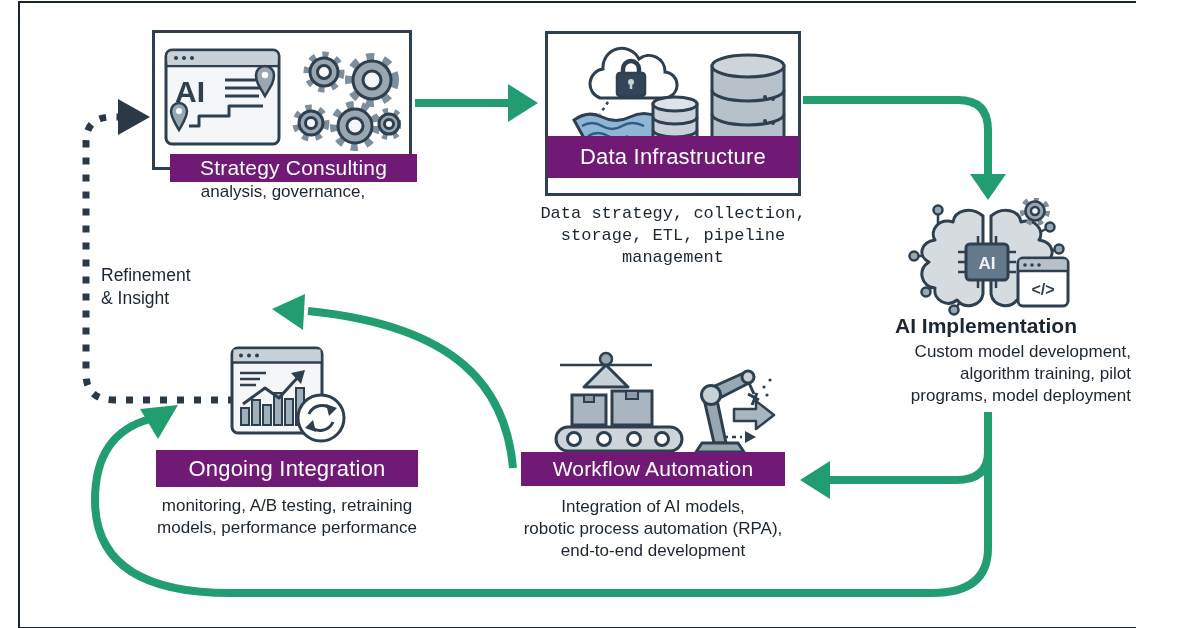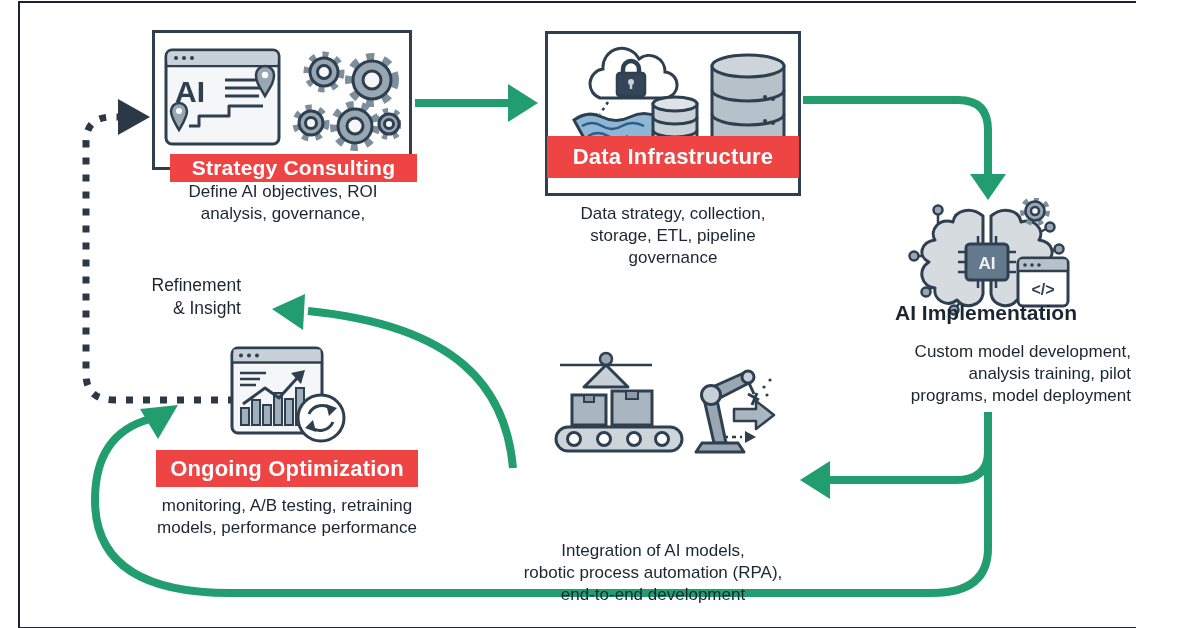--- a/index.html
+++ b/index.html
@@ -2,22 +2,22 @@
 <html><head>
 <meta charset="utf-8">
 <style>
   html,body{margin:0;padding:0;background:#ffffff;}
   #canvas{position:relative;width:1136px;height:628px;background:#ffffff;overflow:hidden;
           font-family:"Liberation Sans", sans-serif;}
   #frame{position:absolute;left:18px;top:1px;width:1160px;height:624px;
          border:2px solid #1a2430;background:transparent;}
   .abs{position:absolute;}
   .box{position:absolute;background:#ffffff;border:3px solid #2e3f50;box-sizing:border-box;}
-  .titlebar{position:absolute;background:#ef4444;color:#ffffff;display:flex;
-            align-items:center;justify-content:center;font-size:21px;font-weight:700;
+  .titlebar{position:absolute;background:#701a75;color:#ffffff;display:flex;
+            align-items:center;justify-content:center;font-size:21px;font-weight:400;
             letter-spacing:.2px;}
   .plaintitle{position:absolute;color:#1b2631;font-size:21px;font-weight:700;
               text-align:center;}
   .desc{position:absolute;color:#1b2631;font-size:17px;line-height:22px;text-align:center;}
   .loop-label{position:absolute;color:#1b2631;font-size:17.5px;line-height:23px;text-align:left;}
   svg{display:block;}
   .arrows{position:absolute;left:0;top:0;pointer-events:none;}
   text{font-family:"Liberation Sans", sans-serif;}
 </style>
 </head>
@@ -107,21 +107,20 @@
           <circle r="10" fill="#98a7b2" stroke="#2e3f50" stroke-width="3"></circle>
           <circle r="4.5" fill="#f4f6f8" stroke="#2e3f50" stroke-width="3"></circle>
         </g>
     </g>
   </svg>
 
   <div class="titlebar" style="left:170px;top:154px;width:247px;height:28px;">
     <span>Strategy Consulting</span>
   </div>
   <div class="desc" style="left:128px;top:181px;width:310px;">
-    <div>Define AI objectives, ROI</div>
     <div>analysis, governance,</div>
   </div>
 
   <div class="box" style="left:545px;top:31px;width:256px;height:165px;"></div>
 
   <svg class="abs" style="left:568px;top:46px;" width="222" height="104" viewBox="0 0 222 104">
     <g>
       <path d="M6,74 Q20,64 34,71 Q48,78 62,71 Q76,64 90,71 L97,73 L90,98 Q52,110 16,92 Z" fill="#8fb6d4" stroke="#2e3f50" stroke-width="3"></path>
       <path d="M14,80 Q24,74 34,80 Q44,86 54,80 Q64,74 76,80" stroke="#2b5d8a" stroke-width="2.5" fill="none"></path>
       <path d="M20,90 Q30,84 40,90 Q50,96 60,90" stroke="#2b5d8a" stroke-width="2.5" fill="none"></path>
@@ -147,24 +146,24 @@
       <circle cx="197" cy="51" r="2" fill="#2e3f50"></circle>
         <circle cx="205" cy="53" r="2" fill="#2e3f50"></circle>
       <circle cx="197" cy="75" r="2" fill="#2e3f50"></circle>
         <circle cx="205" cy="77" r="2" fill="#2e3f50"></circle>
     </g>
   </svg>
 
   <div class="titlebar" style="left:547px;top:136px;width:252px;height:42px;font-size:22px;">
     <span>Data Infrastructure</span>
   </div>
-  <div class="desc" style="left:518px;top:203px;width:310px;">
+  <div class="desc" style="left:518px;top:203px;width:310px;font-family:Liberation Mono, monospace;">
     <div>Data strategy, collection,</div>
     <div>storage, ETL, pipeline</div>
-    <div>governance</div>
+    <div>management</div>
   </div>
 
   <svg class="abs" style="left:902px;top:198px;" width="170" height="120" viewBox="0 0 170 120">
     <g>
       <path d="M36,14 L36,28 L50,34 M14,58 L40,58 M26,92 L46,82 M54,110 L62,98" stroke="#2e3f50" stroke-width="2.5" fill="none"></path>
       <circle cx="36" cy="12" r="4.5" fill="#98a7b2" stroke="#2e3f50" stroke-width="2.5"></circle>
       <circle cx="12" cy="58" r="4.5" fill="#98a7b2" stroke="#2e3f50" stroke-width="2.5"></circle>
       <circle cx="24" cy="94" r="4.5" fill="#98a7b2" stroke="#2e3f50" stroke-width="2.5"></circle>
       <circle cx="52" cy="112" r="4.5" fill="#98a7b2" stroke="#2e3f50" stroke-width="2.5"></circle>
       <path d="M126,40 L144,31 M138,56 L152,52" stroke="#2e3f50" stroke-width="2.5" fill="none"></path>
@@ -189,24 +188,24 @@
       <rect x="116" y="60" width="50" height="48" rx="5" fill="#ffffff" stroke="#2e3f50" stroke-width="3"></rect>
       <path d="M117.5,61.5 h47 v11 h-47 Z" fill="#b6c1c9"></path>
       <path d="M116,73 h50" stroke="#2e3f50" stroke-width="2.5"></path>
       <circle cx="123" cy="67" r="1.8" fill="#2e3f50"></circle>
         <circle cx="130" cy="67" r="1.8" fill="#2e3f50"></circle>
         <circle cx="137" cy="67" r="1.8" fill="#2e3f50"></circle>
       <text x="141" y="97" text-anchor="middle" font-size="16" font-weight="bold" fill="#2e3f50">&lt;/&gt;</text>
     </g>
   </svg>
 
-  <div class="plaintitle" style="left:855px;top:301px;width:262px;">AI Implementation</div>
+  <div class="plaintitle" style="left:855px;top:314px;width:262px;">AI Implementation</div>
   <div class="desc" style="left:843px;top:341px;width:288px;text-align:right;">
     <div>Custom model development,</div>
-    <div>analysis training, pilot</div>
+    <div>algorithm training, pilot</div>
     <div>programs, model deployment</div>
   </div>
 
   <svg class="abs" style="left:548px;top:349px;" width="230" height="105" viewBox="0 0 230 105">
     <g>
       <path d="M12,16 H104" stroke="#2e3f50" stroke-width="2.5"></path>
       <circle cx="58" cy="10" r="6" fill="#98a7b2" stroke="#2e3f50" stroke-width="2.5"></circle>
       <polygon points="58,16 36,38 80,38" fill="#c8d1d7" stroke="#2e3f50" stroke-width="3" stroke-linejoin="round"></polygon>
       <rect x="24" y="46" width="34" height="30" fill="#a9b6c0" stroke="#2e3f50" stroke-width="3"></rect>
       <rect x="36" y="46" width="10" height="7" fill="#8d9aa5" stroke="#2e3f50" stroke-width="2"></rect>
@@ -229,21 +228,24 @@
         <circle cx="219" cy="46" r="1.6" fill="#2e3f50"></circle>
       <path d="M148,103 L196,103 L190,94 L154,94 Z" fill="#98a7b2" stroke="#2e3f50" stroke-width="3" stroke-linejoin="round"></path>
     </g>
     <g>
       <path d="M186,60 L208,60 L208,52 L226,66 L208,80 L208,72 L186,72 Z" fill="#a9b6c0" stroke="#2e3f50" stroke-width="2.5" stroke-linejoin="round"></path>
       <path d="M176,88 h18" stroke="#2e3f50" stroke-width="2.5" stroke-dasharray="4 4"></path>
       <polygon points="208,88 197,82 197,94" fill="#2e3f50"></polygon>
     </g>
   </svg>
 
-  <div class="desc" style="left:490px;top:496px;width:326px;margin-top:44px;">
+  <div class="titlebar" style="left:521px;top:452px;width:264px;height:34px;">
+    <span>Workflow Automation</span>
+  </div>
+  <div class="desc" style="left:490px;top:496px;width:326px;">
     <div>Integration of AI models,</div>
     <div>robotic process automation (RPA),</div>
     <div>end-to-end development</div>
   </div>
 
   <svg class="abs" style="left:229px;top:346px;" width="118" height="101" viewBox="0 0 118 101">
     <g>
       <rect x="3" y="2" width="90" height="85" rx="6" fill="#f4f6f8" stroke="#2e3f50" stroke-width="3"></rect>
       <path d="M4.5,3.5 h87 v12 h-87 Z" fill="#c8d1d7"></path>
       <path d="M3,16.5 h90" stroke="#2e3f50" stroke-width="2.5"></path>
@@ -265,24 +267,24 @@
     <g>
       <circle cx="92" cy="72" r="23" fill="#ffffff" stroke="#2e3f50" stroke-width="3"></circle>
       <path d="M80,68 A14,14 0 0 1 103,64" stroke="#2e3f50" stroke-width="3" fill="none"></path>
       <polygon points="108,62 97,58 100,70" fill="#2e3f50"></polygon>
       <path d="M104,76 A14,14 0 0 1 81,80" stroke="#2e3f50" stroke-width="3" fill="none"></path>
       <polygon points="76,82 87,86 84,74" fill="#2e3f50"></polygon>
     </g>
   </svg>
 
   <div class="titlebar" style="left:156px;top:450px;width:262px;height:37px;font-size:22px;">
-    <span>Ongoing Optimization</span>
+    <span>Ongoing Integration</span>
   </div>
   <div class="desc" style="left:128px;top:495px;width:318px;">
     <div>monitoring, A/B testing, retraining</div>
     <div>models, performance performance</div>
   </div>
 
-  <div class="loop-label" style="left:101px;top:274px;width:140px;text-align:right;">
+  <div class="loop-label" style="left:101px;top:264px;width:140px;">
     <div>Refinement</div>
     <div>&amp; Insight</div>
   </div>
 </div>
 
 </body></html>

